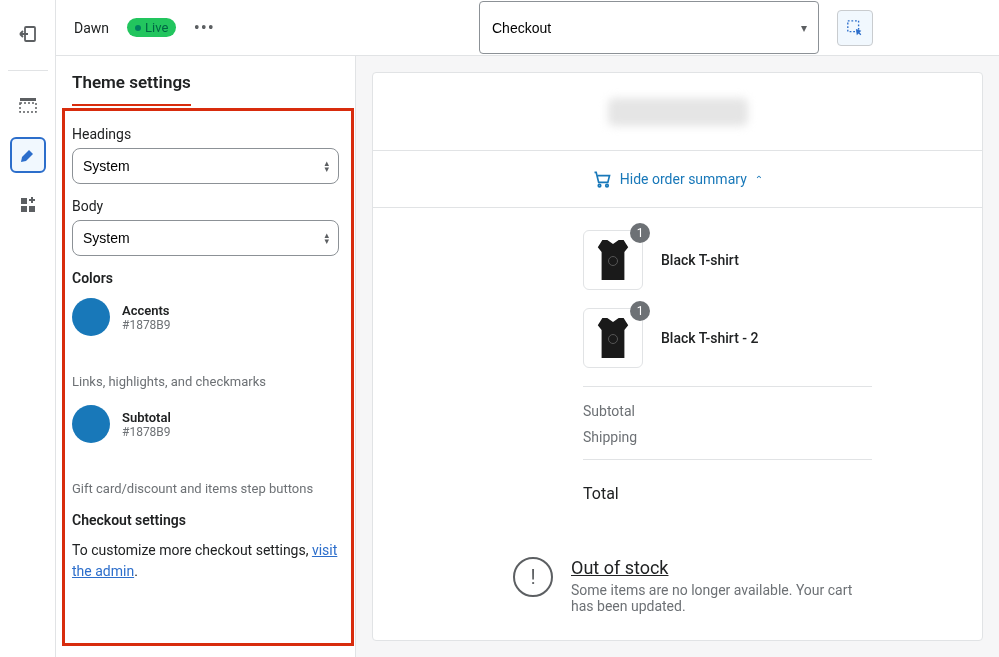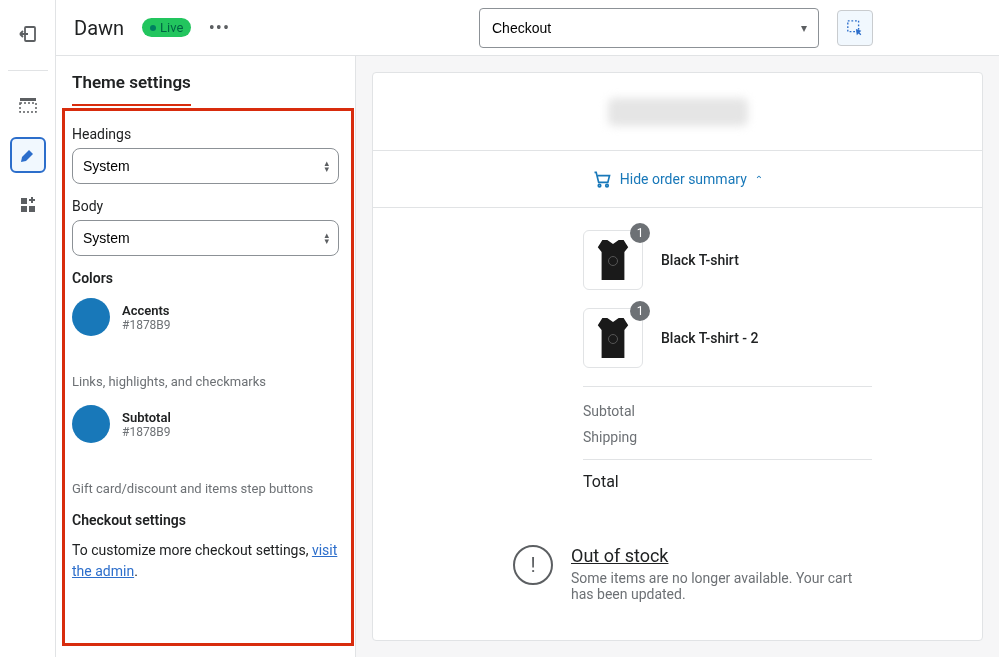--- a/index.html
+++ b/index.html
@@ -9,26 +9,26 @@
     
     .rail { width: 56px; border-right: 1px solid #e1e3e5; display: flex; flex-direction: column; align-items: center; padding-top: 16px; gap: 14px; }
     .rail-item { width: 36px; height: 36px; display: flex; align-items: center; justify-content: center; border-radius: 6px; cursor: pointer; }
     .rail-item.active { background: #f1f8fe; border: 2px solid #2c6ecb; }
     .rail-item svg { width: 20px; height: 20px; }
     .rail-divider { width: 40px; height: 1px; background: #e1e3e5; margin: 4px 0 2px 0; }
     
     .main { flex: 1; display: flex; flex-direction: column; }
     
     .topbar { height: 56px; border-bottom: 1px solid #e1e3e5; display: flex; align-items: center; padding: 0 18px; gap: 18px; }
-    .theme-name { font-size: 20px; color: #202223; }
+    .theme-name { font-size: 14px; color: #202223; }
     .badge-live { background: #22c55e; color: #006644; padding: 2px 8px; border-radius: 10px; font-size: 13px; display: inline-flex; align-items: center; gap: 4px; }
     .badge-live::before { content: ""; width: 6px; height: 6px; background: #008060; border-radius: 50%; display: inline-block; }
     .dots { width: 28px; height: 28px; display: flex; align-items: center; justify-content: center; cursor: pointer; font-size: 18px; color: #5c5f62; letter-spacing: 1px; margin-left: -4px; }
     .page-select { margin-left: auto; position: relative; width: 340px; }
-    .page-select select { width: 100%; height: 40px; border: 1px solid #8c9196; border-radius: 4px; padding: 0 32px 0 12px; font-size: 14px; background: #fff; appearance: none; cursor: pointer; }
+    .page-select select { width: 100%; height: 53px; border: 1px solid #8c9196; border-radius: 4px; padding: 0 32px 0 12px; font-size: 14px; background: #fff; appearance: none; cursor: pointer; }
     .page-select::after { content: "▾"; position: absolute; right: 12px; top: 50%; transform: translateY(-50%); pointer-events: none; color: #5c5f62; font-size: 12px; }
     .inspector-btn { width: 36px; height: 36px; border: 1px solid #c9cccf; border-radius: 4px; background: #f1f8fe; display: flex; align-items: center; justify-content: center; cursor: pointer; margin-right: 108px; }
     
     .workspace { flex: 1; display: flex; overflow: hidden; }
     
     .sidebar { width: 300px; border-right: 1px solid #e1e3e5; position: relative; background: #fff; display: flex; flex-direction: column; }
     .sidebar-title { font-size: 17px; font-weight: 600; padding: 16px 16px 12px 16px; border-bottom: 2px solid #d82c0d; width: fit-content; margin-left: 16px; padding-left: 0; padding-right: 0; margin-bottom: -2px; }
     .sidebar-scroll { flex: 1; overflow-y: auto; padding: 14px 16px 16px 16px; position: relative; }
     .sidebar-scroll::-webkit-scrollbar { width: 12px; }
     .sidebar-scroll::-webkit-scrollbar-track { background: #f0f0f0; }
@@ -61,21 +61,21 @@
     .summary-body { padding: 22px 110px 22px 210px; }
     .line-item { display: flex; align-items: center; gap: 18px; margin-bottom: 18px; }
     .thumb { width: 60px; height: 60px; border: 1px solid #e1e3e5; border-radius: 6px; position: relative; display: flex; align-items: center; justify-content: center; background: #fff; }
     .tshirt { width: 38px; height: 40px; background: #1a1a1a; clip-path: polygon(22% 0, 35% 0, 50% 10%, 65% 0, 78% 0, 90% 18%, 80% 30%, 80% 100%, 20% 100%, 20% 30%, 10% 18%); position: relative; }
     .tshirt::after { content:""; position:absolute; top:16px; left:50%; transform:translateX(-50%); width:8px; height:8px; border:1px solid #555; border-radius:50%; }
     .qty-badge { position: absolute; top: -8px; right: -8px; width: 20px; height: 20px; background: #6d7175; color: #fff; border-radius: 50%; display: flex; align-items: center; justify-content: center; font-size: 12px; }
     .item-name { font-size: 14px; font-weight: 500; }
     
     .totals { border-top: 1px solid #e1e3e5; padding-top: 16px; margin-top: 8px; }
     .total-row { display: flex; justify-content: space-between; font-size: 14px; color: #6d7175; margin-bottom: 10px; }
-    .total-row.grand { font-size: 16px; color: #202223; border-top: 1px solid #e1e3e5; padding-top: 12px; margin-top: 14px; }
+    .total-row.grand { font-size: 16px; color: #202223; border-top: 1px solid #e1e3e5; padding-top: 24px; margin-top: 14px; }
     
     .alert { display: flex; align-items: flex-start; gap: 18px; padding: 22px 110px 12px 140px; }
     .alert-icon { width: 40px; height: 40px; border: 2px solid #5c5f62; border-radius: 50%; display: flex; align-items: center; justify-content: center; font-size: 20px; color: #5c5f62; flex-shrink: 0; }
     .alert-title { font-size: 18px; font-weight: 400; margin-bottom: 4px; text-decoration: underline; }
     .alert-msg { font-size: 14px; color: #6d7175; }
   </style>
 </head>
 <body>
 
 <div class="app">

